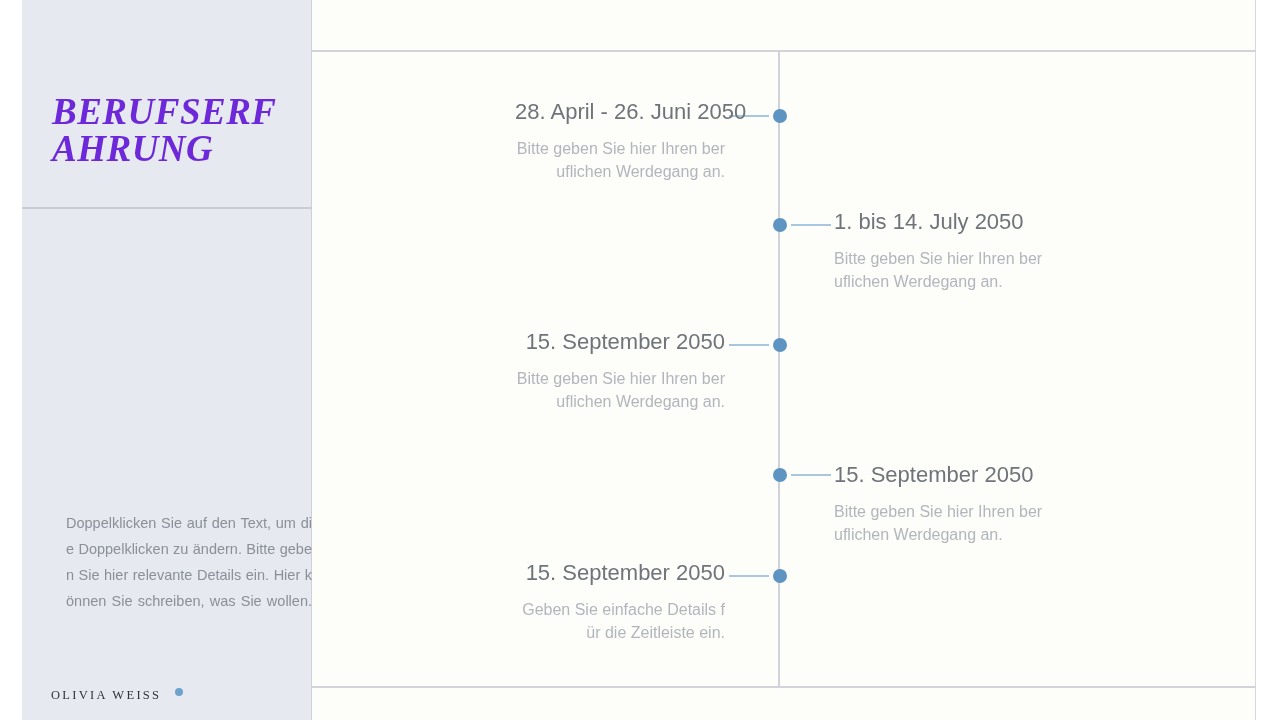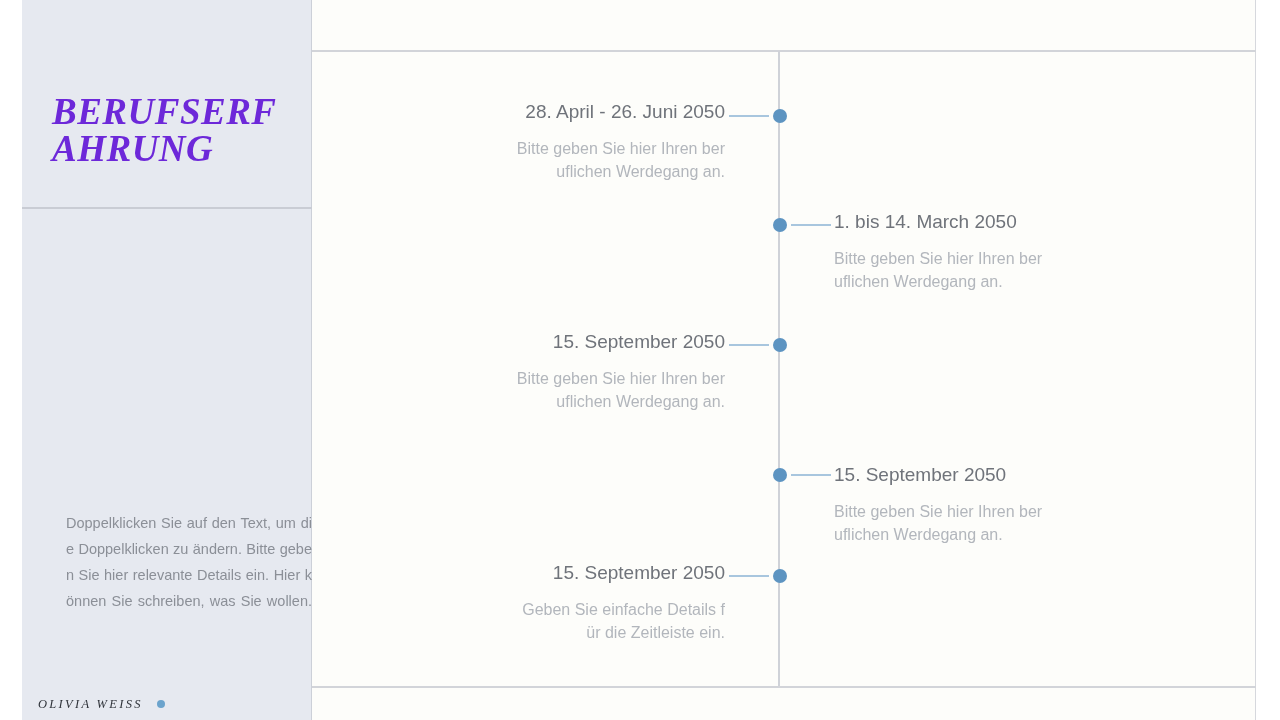--- a/index.html
+++ b/index.html
@@ -111,24 +111,23 @@
     text-align-last: justify;
     word-break: break-all;
   }
   .sidebar-footer {
     position: absolute;
     left: 0;
     top: 688px;
     width: 290px;
     height: 32px;
     display: flex;
-    align-items: center;
-    padding-left: 16px;
-    box-sizing: border-box;
-    font-style: italic;
+    align-items: flex-start;
+    padding-left: 29px;
+    box-sizing: border-box;
   }
   .sidebar-footer-name {
     font-family: "Liberation Serif", serif;
     font-size: 12.5px;
     letter-spacing: 2.3px;
     color: #2f333a;
   }
   .footer-dot {
     display: inline-block;
     width: 8px;
@@ -163,21 +162,21 @@
     position: absolute;
     height: 2px;
     background: #a8c6de;
   }
 
   .tl-block { position: absolute; }
   .tl-block.left  { text-align: right; }
   .tl-block.right { text-align: left; }
 
   .tl-date {
-    font-size: 19px;
+    font-size: 22px;
     color: #6f737a;
     line-height: 22px;
     white-space: nowrap;
   }
   .tl-body {
     font-size: 16px;
     color: #b2b6bc;
     line-height: 23px;
     margin-top: 14px;
     word-break: break-all;
@@ -218,21 +217,21 @@
         <div class="tl-connector" style="top: 115px; background: rgb(168, 198, 222); width: 40px; left: 729px;"></div>
         <div class="tl-block left" style="top: 101px; width: 210px; left: 515px;">
           <div class="tl-date">28. April - 26. Juni 2050</div>
           <div class="tl-body">Bitte geben Sie hier Ihren beruflichen Werdegang an.</div>
         </div>
       </div>
       <div class="tl-item">
         <div class="tl-dot" style="top: 218px; background: rgb(93, 148, 193);"></div>
         <div class="tl-connector" style="top: 224px; background: rgb(168, 198, 222); width: 40px; left: 791px;"></div>
         <div class="tl-block right" style="top: 211px; width: 210px; left: 834px;">
-          <div class="tl-date">1. bis 14. March 2050</div>
+          <div class="tl-date">1. bis 14. July 2050</div>
           <div class="tl-body">Bitte geben Sie hier Ihren beruflichen Werdegang an.</div>
         </div>
       </div>
       <div class="tl-item">
         <div class="tl-dot" style="top: 338px; background: rgb(93, 148, 193);"></div>
         <div class="tl-connector" style="top: 344px; background: rgb(168, 198, 222); width: 40px; left: 729px;"></div>
         <div class="tl-block left" style="top: 331px; width: 210px; left: 515px;">
           <div class="tl-date">15. September 2050</div>
           <div class="tl-body">Bitte geben Sie hier Ihren beruflichen Werdegang an.</div>
         </div>

